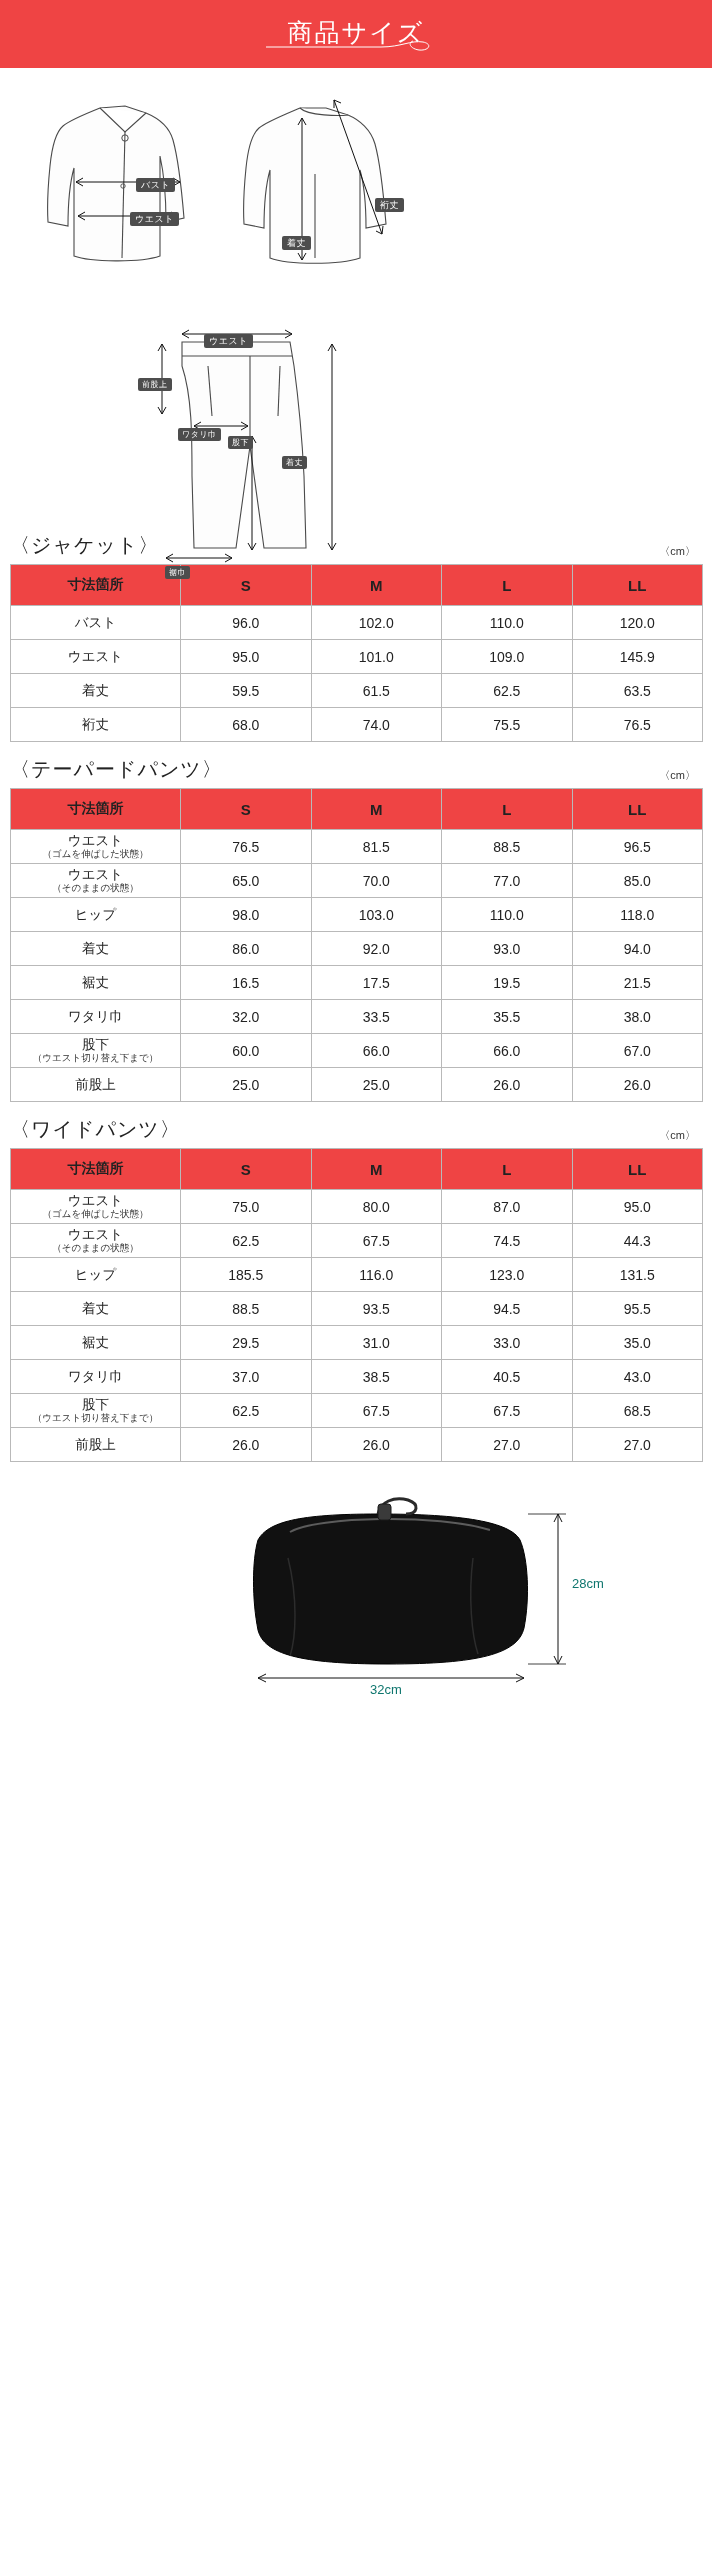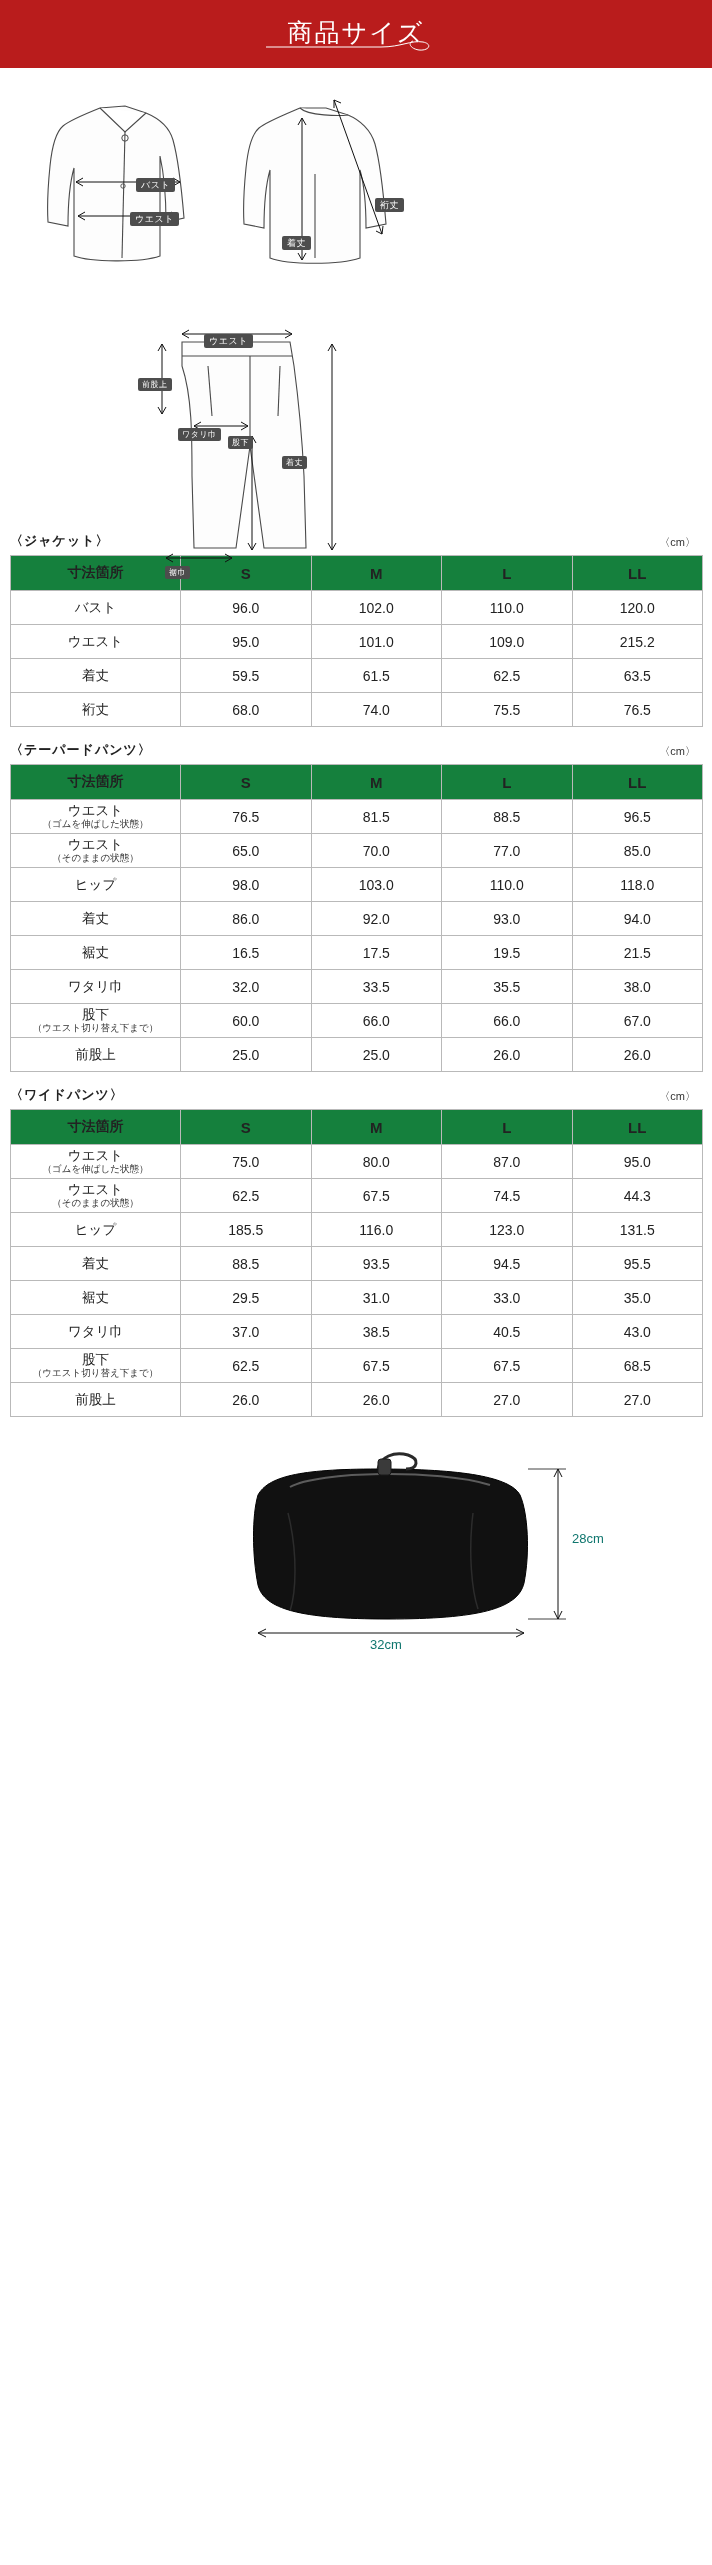--- a/index.html
+++ b/index.html
@@ -9,21 +9,21 @@
   }
   body {
     width: 712px;
     font-family: "Liberation Sans", sans-serif;
     color: #222;
   }
   .page { width: 712px; position: relative; }
 
   
   .header {
-    background: #b91c1c;
+    background: #ef4444;
     height: 68px;
     display: flex;
     align-items: center;
     justify-content: center;
     position: relative;
   }
   .header-title {
     color: #ffffff;
     font-size: 25px;
     letter-spacing: 2px;
@@ -64,22 +64,22 @@
   .tag.small { font-size: 8px; padding: 2px 4px; }
 
   
   .sec-head {
     display: flex;
     align-items: flex-end;
     justify-content: space-between;
     padding: 14px 12px 5px 10px;
   }
   .sec-title {
-    font-size: 13px;
-    font-weight: bold;
+    font-size: 20px;
+    font-weight: normal;
     letter-spacing: 1px;
   }
   .sec-unit {
     font-size: 11px;
     color: #333;
     padding-right: 4px;
   }
 
   
   table.size {
@@ -89,24 +89,24 @@
     table-layout: fixed;
   }
   table.size th, table.size td {
     border: 1px solid #b9b9b9;
     text-align: center;
     font-size: 14px;
     height: 34px;
     padding: 2px 3px;
   }
   table.size thead th {
-    background: #15803d;
+    background: #ef4444;
     font-weight: bold;
     font-size: 15px;
-    height: 35px;
+    height: 41px;
   }
   table.size thead th.first { font-size: 14px; }
   table.size td.label {
     font-size: 13.5px;
     line-height: 1.15;
   }
   table.size td.label .sub {
     display: block;
     font-size: 9.5px;
     color: #333;
@@ -278,21 +278,21 @@
         <td>96.0</td>
         <td>102.0</td>
         <td>110.0</td>
         <td>120.0</td>
       </tr>
       <tr>
         <td class="label">ウエスト</td>
         <td>95.0</td>
         <td>101.0</td>
         <td>109.0</td>
-        <td>215.2</td>
+        <td>145.9</td>
       </tr>
       <tr>
         <td class="label">着丈</td>
         <td>59.5</td>
         <td>61.5</td>
         <td>62.5</td>
         <td>63.5</td>
       </tr>
       <tr>
         <td class="label">裄丈</td>

